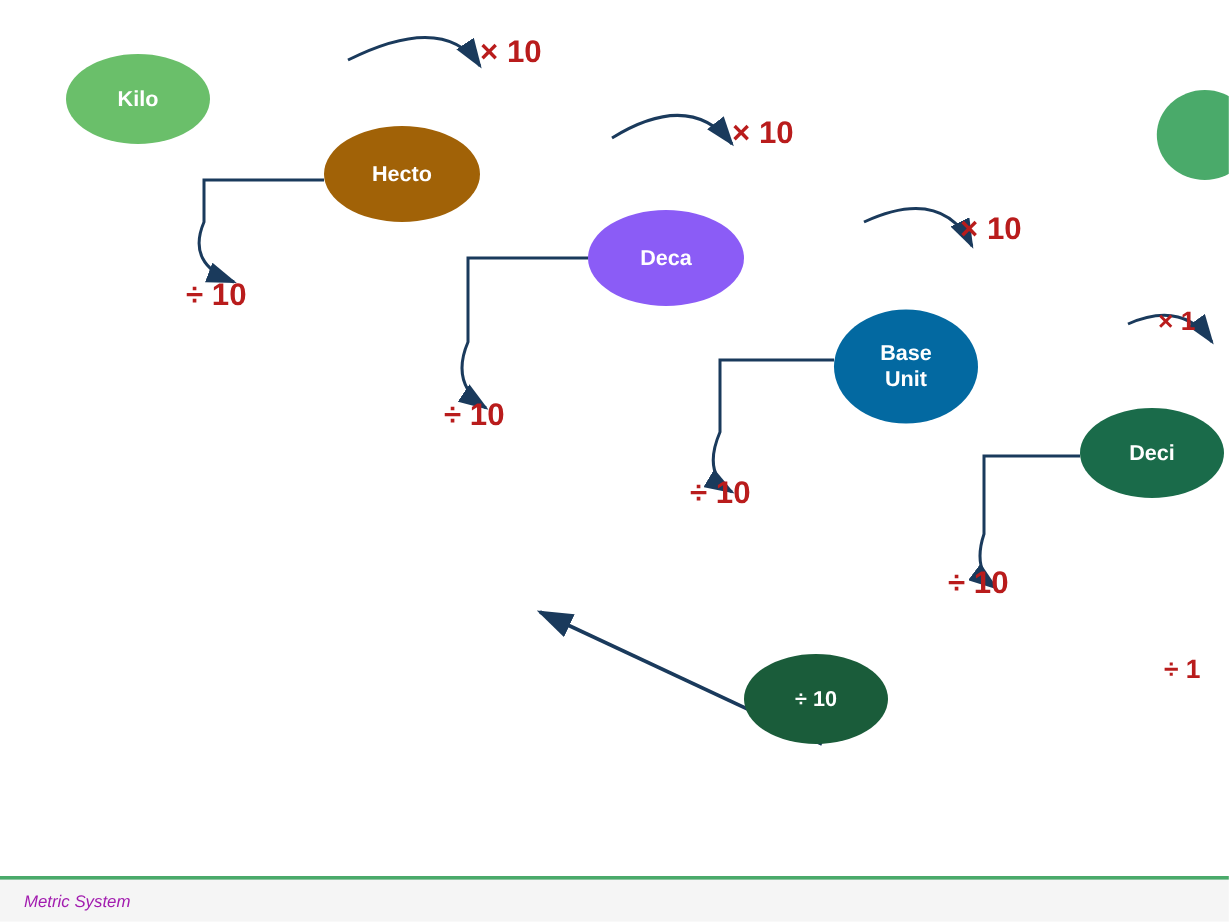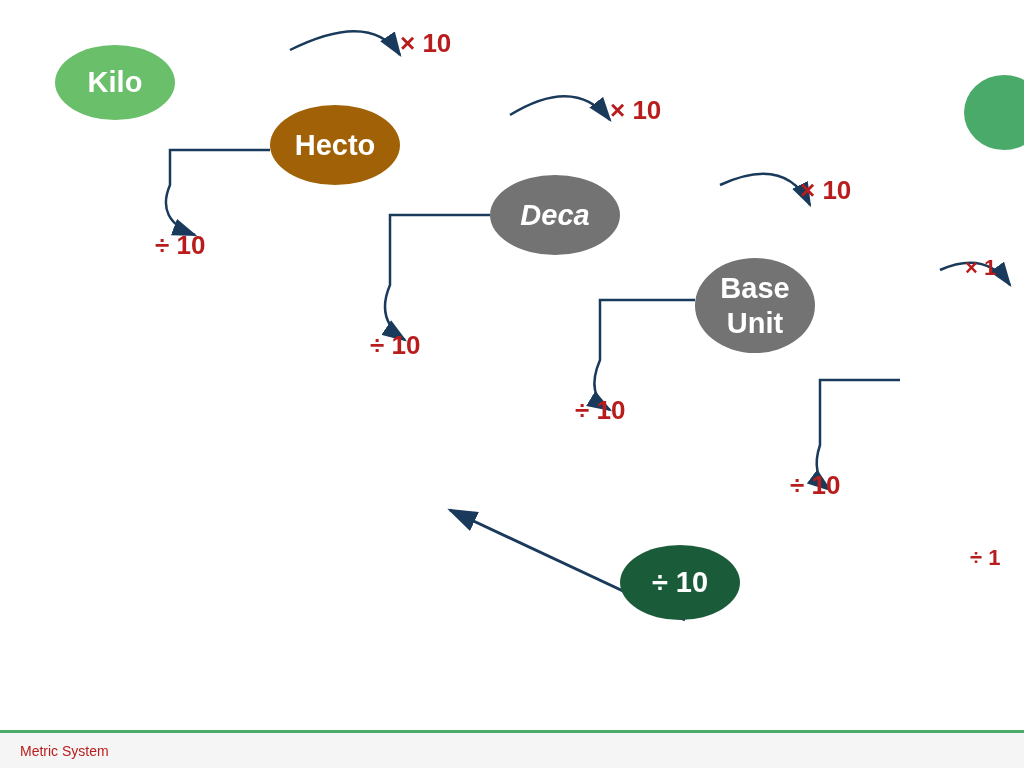--- a/index.html
+++ b/index.html
@@ -19,21 +19,21 @@
       overflow: hidden;
     }
 
     .node {
       position: absolute;
       border-radius: 50%;
       display: flex;
       align-items: center;
       justify-content: center;
       font-weight: bold;
-      font-size: 29px;
+      font-size: 18px;
       color: white;
       text-align: center;
     }
 
     .node-kilo {
       width: 120px;
       height: 75px;
       background: #6abf6a;
       left: 55px;
       top: 45px;
@@ -43,30 +43,29 @@
       width: 130px;
       height: 80px;
       background: #a16207;
       left: 270px;
       top: 105px;
     }
 
     .node-deca {
       width: 130px;
       height: 80px;
-      background: #737373;
+      background: #8b5cf6;
       left: 490px;
       top: 175px;
-      font-style: italic;
     }
 
     .node-base {
       width: 120px;
       height: 95px;
-      background: #737373;
+      background: #0369a1;
       left: 695px;
       top: 258px;
     }
 
     .node-deci {
       width: 120px;
       height: 75px;
       background: #1a6b4a;
       left: 900px;
       top: 340px;
@@ -117,21 +116,22 @@
       height: 38px;
       background: #f5f5f5;
       border-top: 3px solid #4aaa6a;
       display: flex;
       align-items: center;
       padding-left: 20px;
     }
 
     .footer-text {
       font-size: 14px;
-      color: #b91c1c;
+      color: #a21caf;
+      font-style: italic;
     }
 
     
     .node-partial {
       width: 80px;
       height: 75px;
       background: #4aaa6a;
       border-radius: 50%;
       position: absolute;
       right: -20px;
@@ -185,20 +185,23 @@
 
   <div class="node node-deca">
     <span>Deca</span>
   </div>
 
   <div class="node node-base">
     <span style="white-space:pre-line; text-align:center; line-height:1.2;">Base
 Unit</span>
   </div>
 
+  <div class="node node-deci">
+    <span>Deci</span>
+  </div>
 
   <div class="node node-div10-bottom">
     <span>÷ 10</span>
   </div>
 
   <div class="label label-x10-1">× 10</div>
   <div class="label label-x10-2">× 10</div>
   <div class="label label-x10-3">× 10</div>
   <div class="label label-x10-4" style="font-size:22px;">× 1</div>
 

